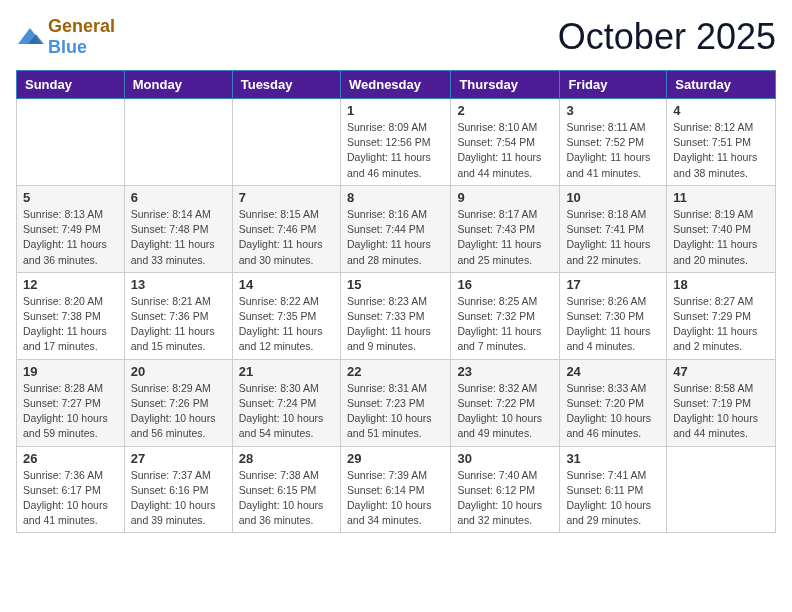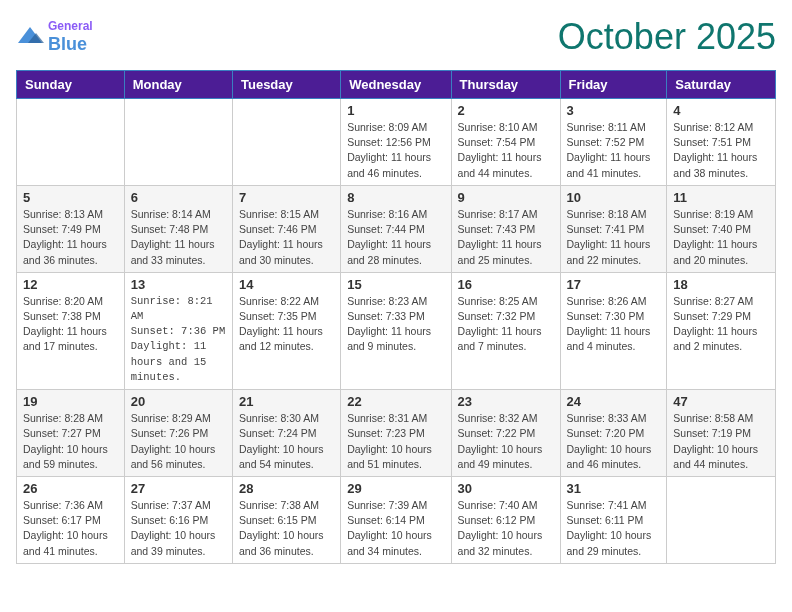--- a/index.html
+++ b/index.html
@@ -24,21 +24,21 @@
     .logo-icon {
       width: 28px;
       height: 22px;
     }
     .title-block {
       text-align: right;
     }
     .month-title {
       font-size: 36px;
       font-weight: normal;
-      color: #0f766e;
+      color: #0f172a;
     }
     .location-title {
       font-size: 15px;
       color: #555;
     }
     .calendar {
       width: 100%;
       border-collapse: collapse;
       border: 1px solid #ccc;
     }
@@ -86,21 +86,21 @@
 </head>
 <body>
 
 <div class="header">
   <div class="logo">
     <svg class="logo-icon" viewBox="0 0 28 22" xmlns="http://www.w3.org/2000/svg">
       <polygon points="14,2 26,18 2,18" fill="#4a90d9"></polygon>
       <polygon points="20,8 28,18 12,18" fill="#2a6099" opacity="0.7"></polygon>
     </svg>
     <div>
-      <span style="font-size:12px;font-weight:bold;color:#8b5cf6;">General</span><br>
+      <span style="font-size:18px;font-weight:bold;color:#a16207;">General</span><br>
       <span style="font-size:18px;font-weight:bold;color:#4a90d9;">Blue</span>
     </div>
   </div>
   <div class="title-block">
     <div class="month-title">October 2025</div>
   </div>
 </div>
 
 <table class="calendar">
   <thead>
@@ -190,21 +190,21 @@
       </tr>
       <tr>
         <td>
           <span class="day-number">12</span>
           <div class="day-info" style="white-space: pre-line;">Sunrise: 8:20 AM
 Sunset: 7:38 PM
 Daylight: 11 hours and 17 minutes.</div>
         </td>
         <td>
           <span class="day-number">13</span>
-          <div class="day-info" style="white-space: pre-line; font-family: Liberation Mono, monospace;">Sunrise: 8:21 AM
+          <div class="day-info" style="white-space: pre-line;">Sunrise: 8:21 AM
 Sunset: 7:36 PM
 Daylight: 11 hours and 15 minutes.</div>
         </td>
         <td>
           <span class="day-number">14</span>
           <div class="day-info" style="white-space: pre-line;">Sunrise: 8:22 AM
 Sunset: 7:35 PM
 Daylight: 11 hours and 12 minutes.</div>
         </td>
         <td>

